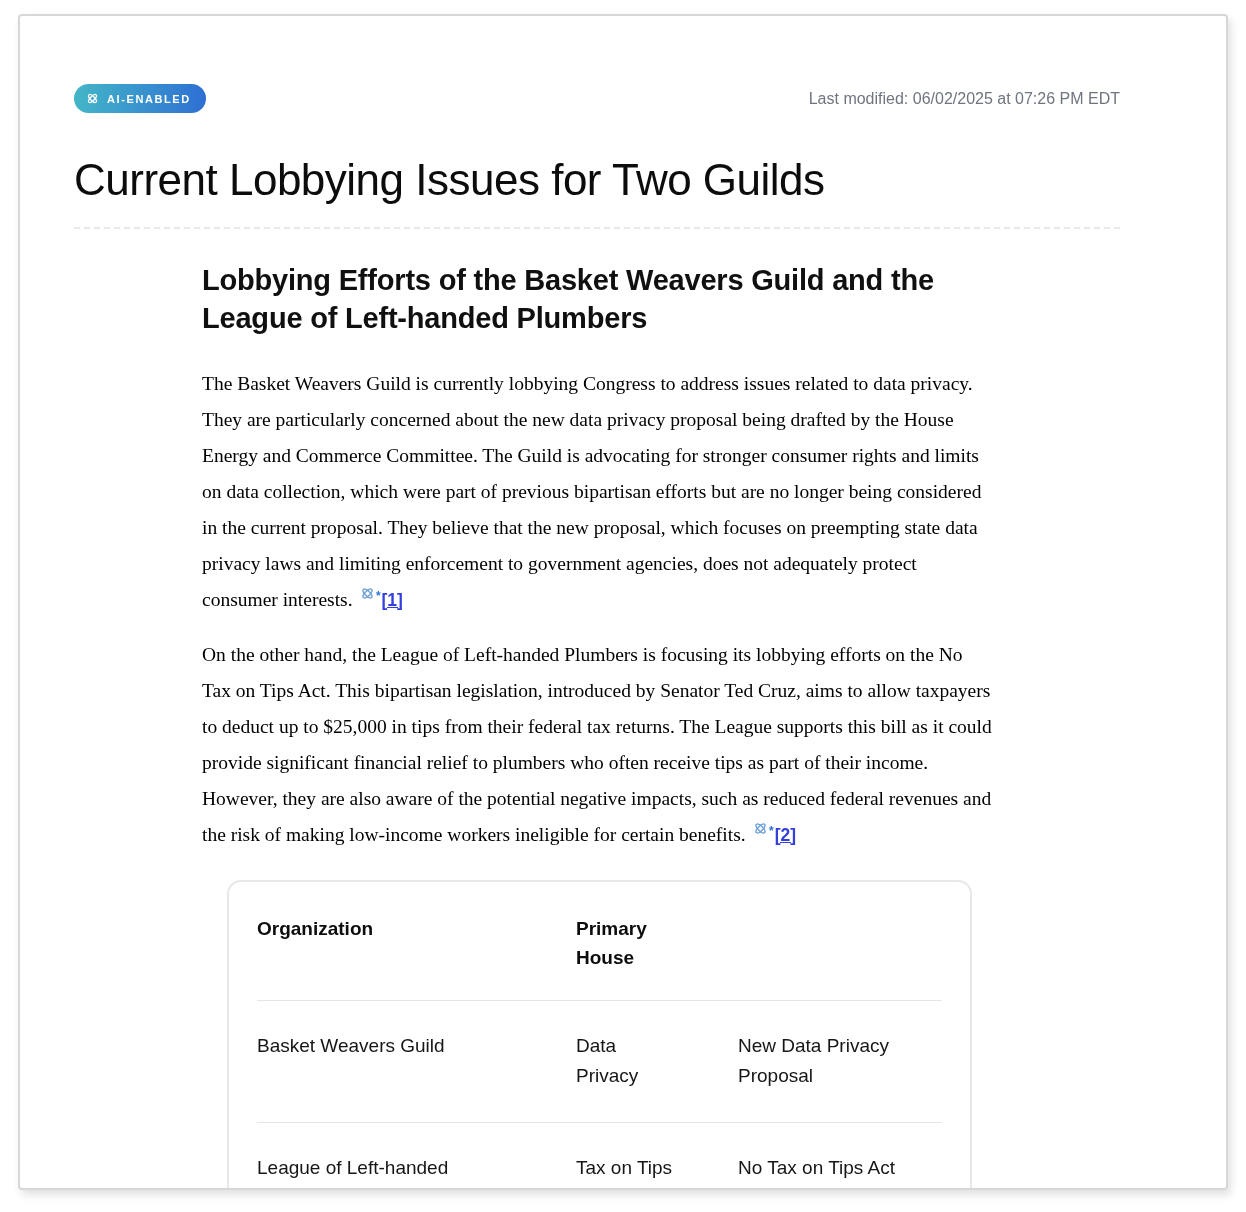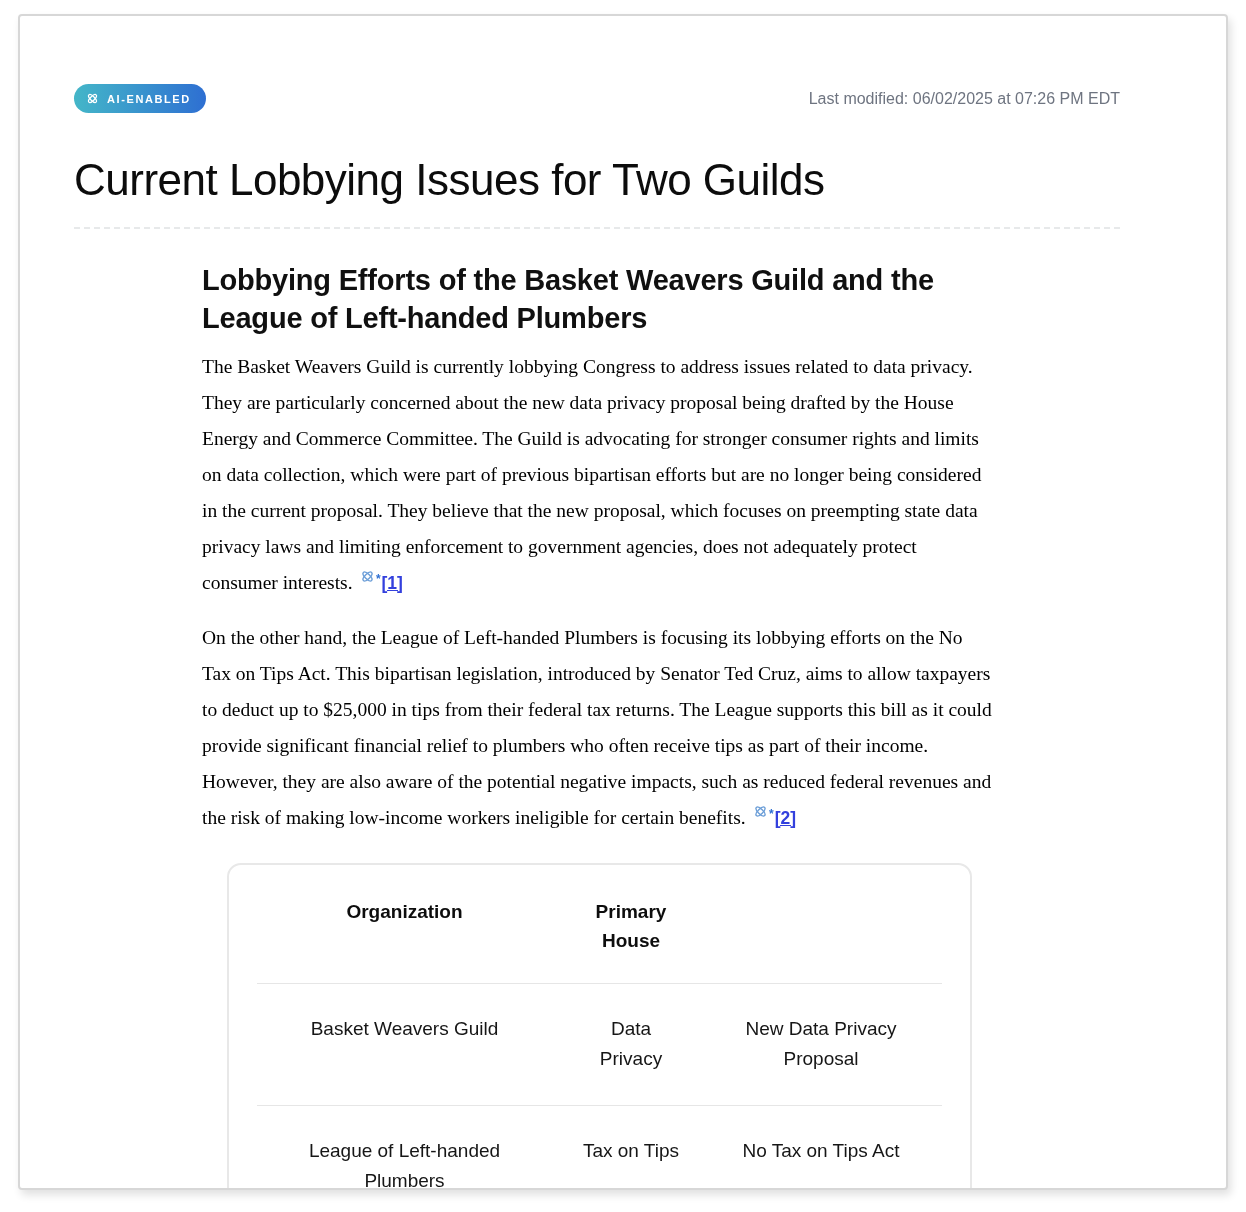--- a/index.html
+++ b/index.html
@@ -30,21 +30,21 @@
     letter-spacing:-0.5px;
   }
   .title-divider {
     margin-top:22px; border:none; border-top:2px dashed #e7e9ea; height:0;
   }
 
   
   .article { margin-left:128px; margin-top:32px; width:792px; }
   .article-heading {
     font-size:29px; font-weight:bold; color:#101010; line-height:1.32;
-    letter-spacing:-0.2px; margin-bottom:11px;
+    letter-spacing:-0.2px; margin-bottom:28px;
   }
   .para {
     font-family:"Liberation Serif", serif;
     font-size:19.5px; line-height:36px; color:#000000;
     margin-bottom:19px;
   }
 
   
   .cite { white-space:nowrap; }
   .cite-icon {
@@ -62,21 +62,21 @@
     font-family:"Liberation Sans", sans-serif; font-size:17.5px; font-weight:bold;
     margin-left:4px;
   }
 
   
   .guild-table {
     margin-top:27px; margin-left:25px; width:745px;
     border:2px solid #e8e8e8; border-radius:14px;
     padding:0 28px; background:#ffffff;
   }
-  .t-row { display:grid; grid-template-columns:305px 148px 1fr; column-gap:0;text-align:center; }
+  .t-row { display:grid; grid-template-columns:305px 148px 1fr; column-gap:14px; }
   .t-row + .t-row { border-top:1px solid #e6e6e6; }
   .t-cell {
     font-size:19px; color:#161616; line-height:1.55;
     padding:30px 10px 32px 0; white-space:pre-line;
   }
   .t-head .t-cell { font-weight:bold; color:#0d0d0d; padding:32px 10px 28px 0; }
 </style>
 </head>
 <body>
 

